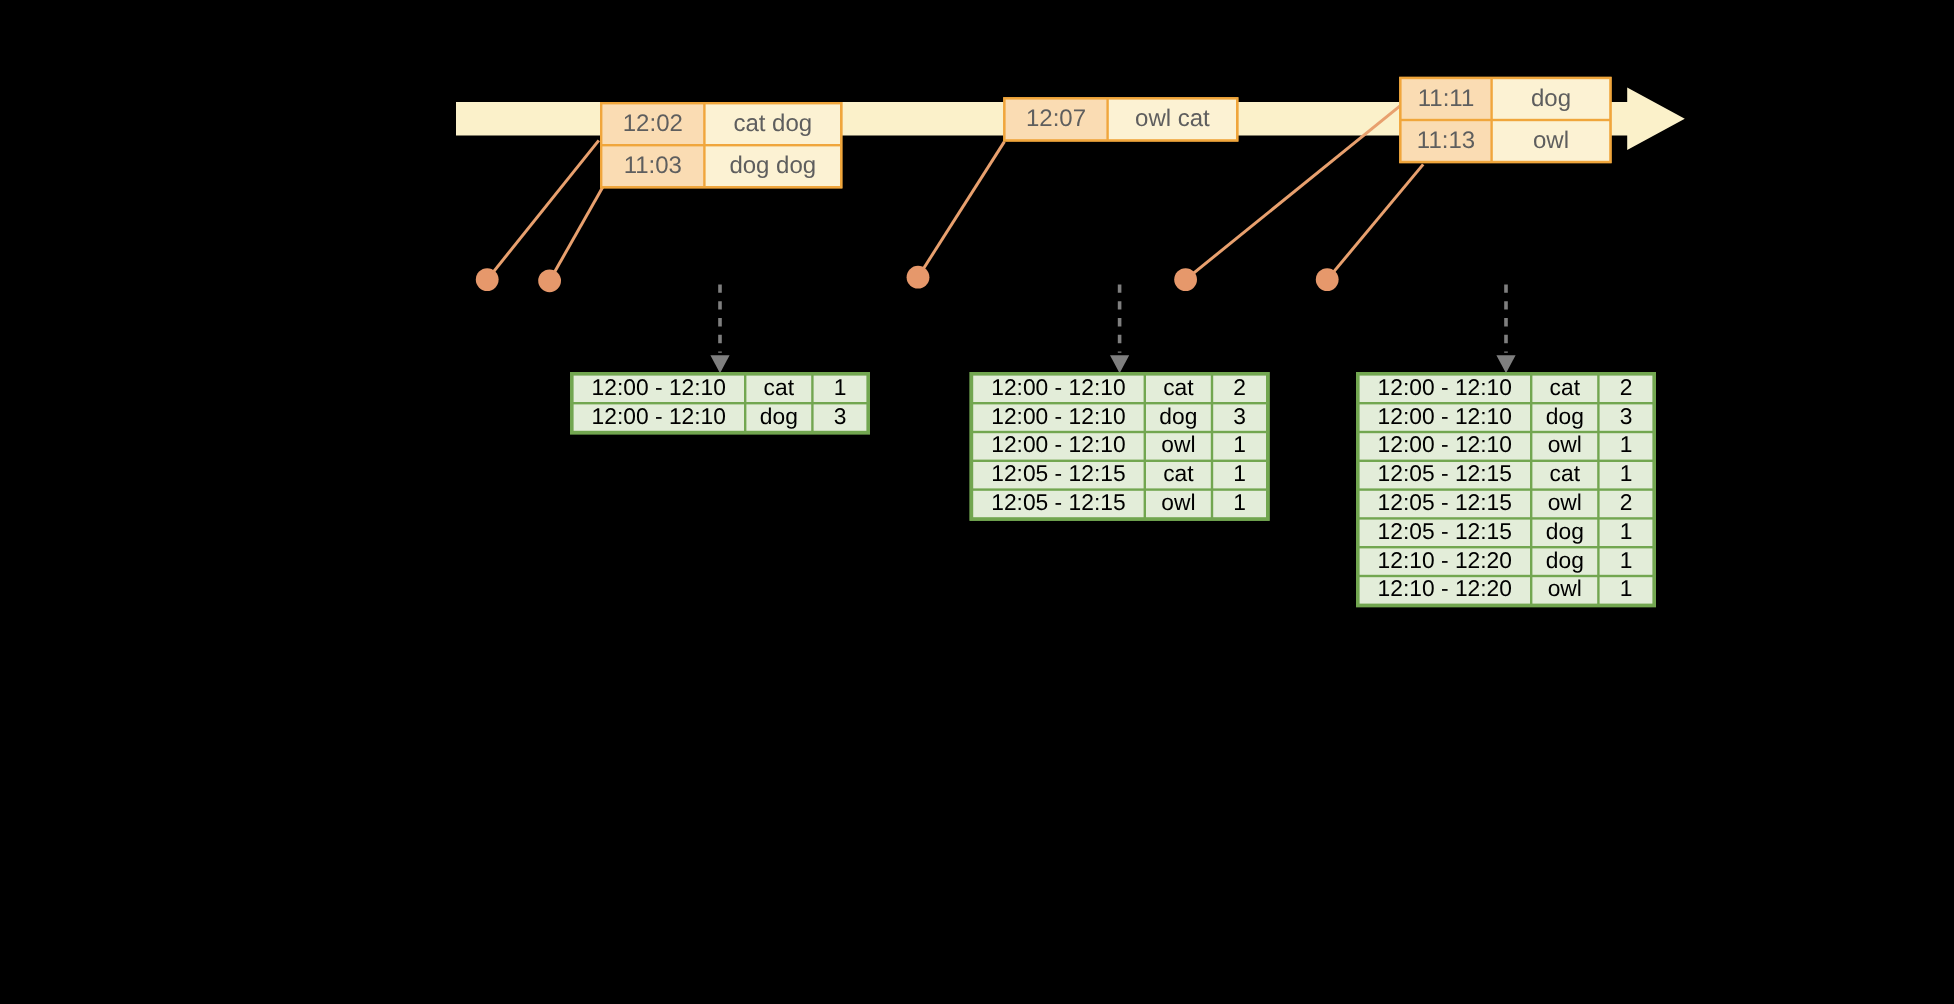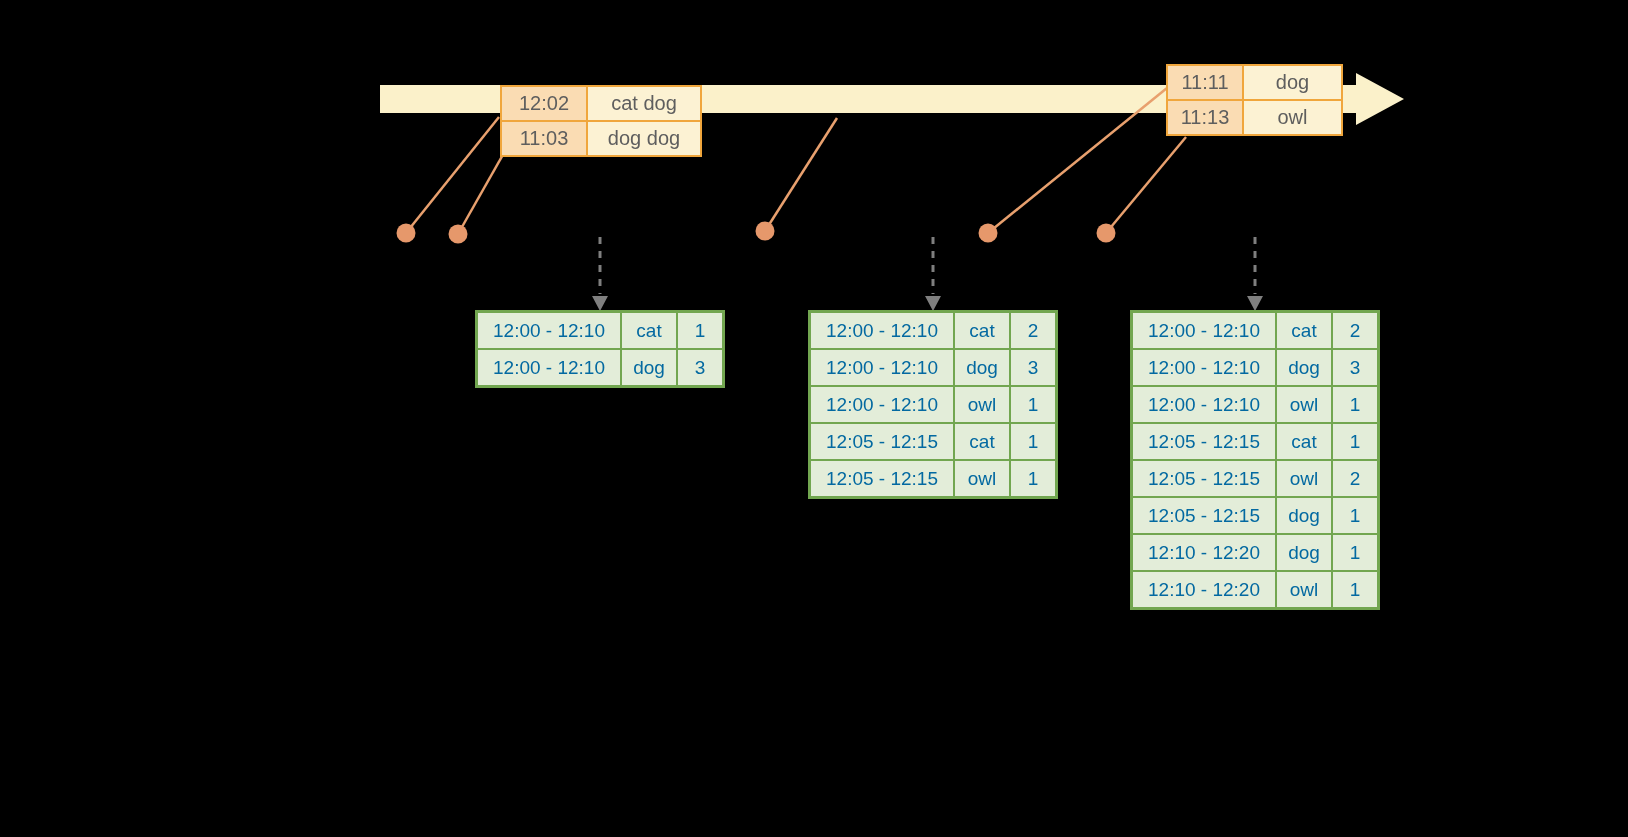--- a/index.html
+++ b/index.html
@@ -35,24 +35,24 @@
     position:absolute;
     display:grid;
     grid-template-columns:142px 54px 44px;
     gap:2px;
     background:#72A650;
     border:3px solid #72A650;
     z-index:3;
   }
   .rtable .cell{
     background:#E3EDD9;
-    height:35px;
+    height:22px;
     display:flex;align-items:center;justify-content:center;
     font-size:19px;
-    color:#0369a1;
+    color:#000000;
   }
 
   .timeline-shape{fill:#FBF1CA;}
   .connector{stroke:#E8A06E;stroke-width:2.5;}
   .dot{fill:#E6986B;}
   .dash-line{stroke:#7F7F7F;stroke-width:3;stroke-dasharray:7 7;}
   .dash-head{fill:#7F7F7F;}
 </style>
 </head>
 <body>
@@ -89,20 +89,24 @@
     </g>
   </svg>
 
   <div class="etable" style="left:500px;top:64px;grid-template-columns:84px 112px;margin-top:21px;">
       <div class="cell">12:02</div>
       <div class="cell">cat dog</div>
       <div class="cell">11:03</div>
       <div class="cell">dog dog</div>
     </div>
 
+  <div class="etable" style="left:836px;top:81px;grid-template-columns:84px 106px;">
+      <div class="cell">12:07</div>
+      <div class="cell">owl cat</div>
+    </div>
 
   <div class="etable" style="left:1166px;top:64px;grid-template-columns:74px 97px;">
       <div class="cell">11:11</div>
       <div class="cell">dog</div>
       <div class="cell">11:13</div>
       <div class="cell">owl</div>
     </div>
 
   <div class="rtable" style="left:475px;top:310px;">
       <div class="cell">12:00 - 12:10</div>

